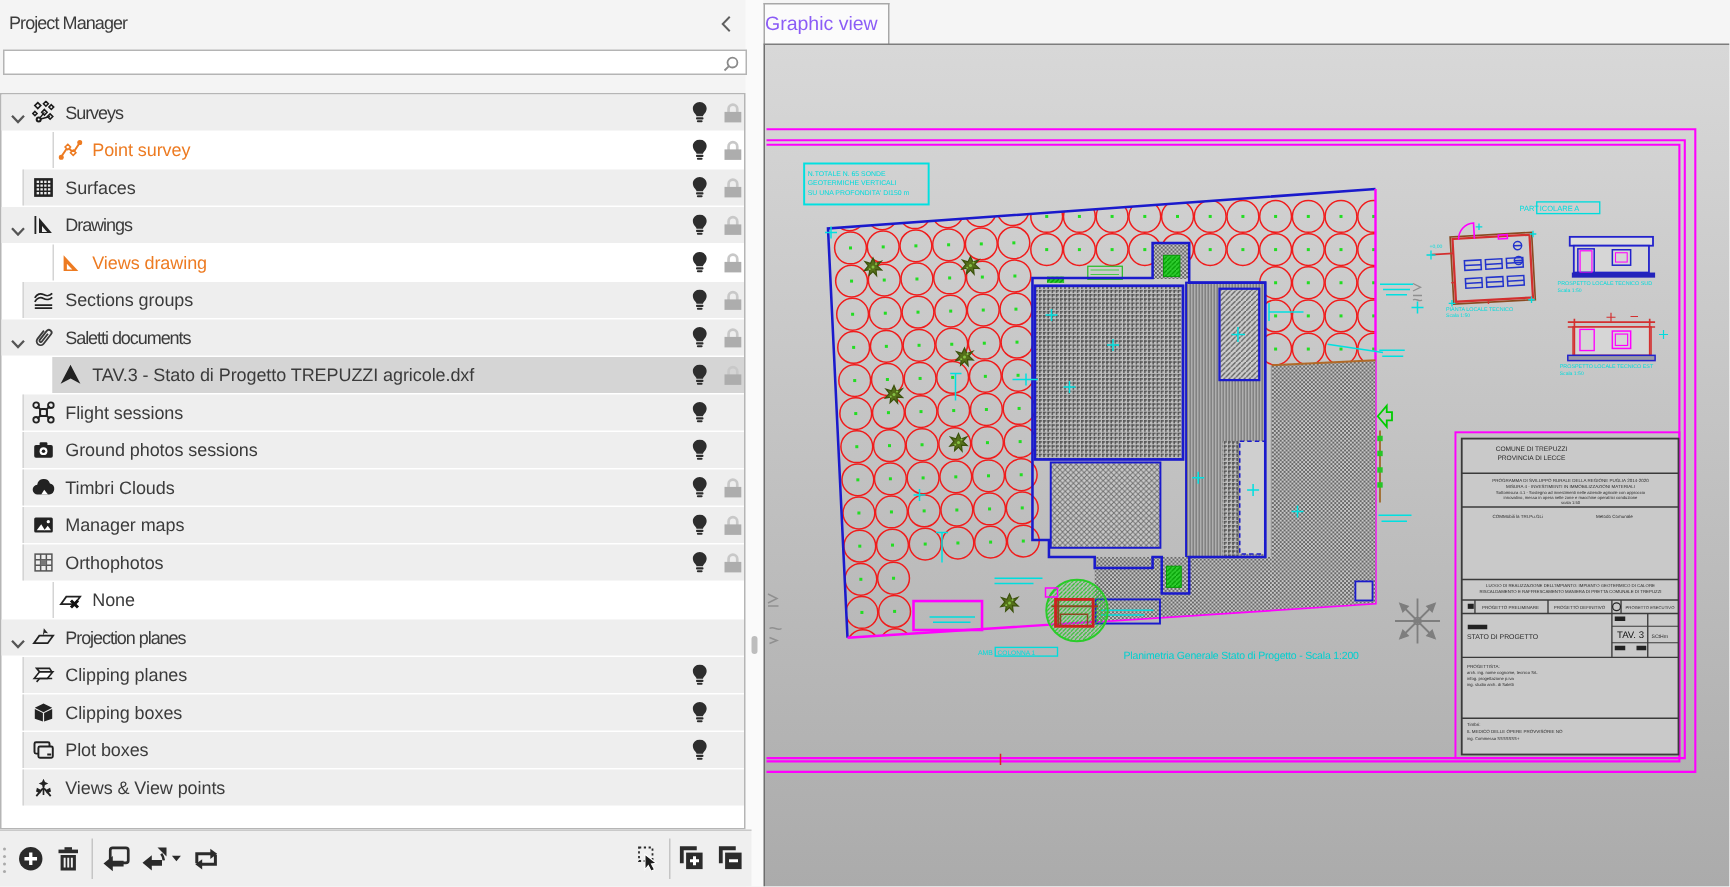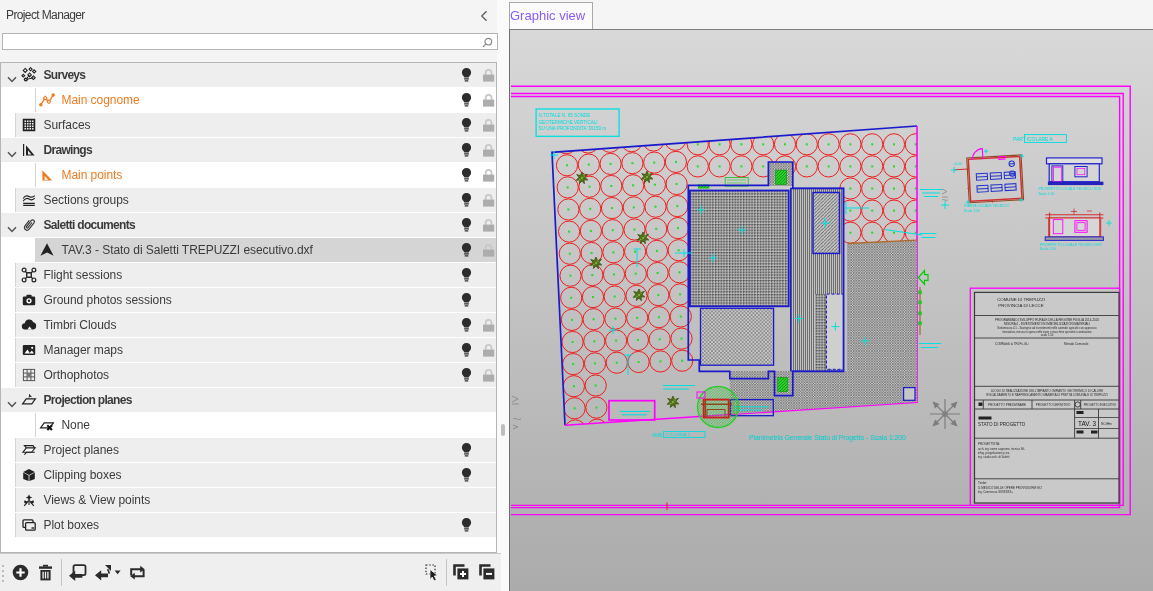--- a/index.html
+++ b/index.html
@@ -13,21 +13,21 @@
 .row{position:relative;height:25px;font-size:12px;color:#3b3b3b}
 .row .fill{position:absolute;left:0;top:0;right:0;height:24px;background:#eeeeee}
 .row.plain .fill{left:14px;border-left:1px solid #d4d4d4}
 .row.child .fill{left:34px;border-left:1px solid #d4d4d4;background:#fff}
 .row.child.sel .fill{background:#d5d5d5}
 .chev{position:absolute;left:6px;top:9px}
 .ic{position:absolute;left:20px;top:4px}
 .row.child .ic{left:38px}
 .lbl{position:absolute;left:42.5px;top:0;line-height:24px;white-space:nowrap;letter-spacing:-0.05px}
 .row.child .lbl{left:60.5px}
-.lbl.b{font-weight:bold;letter-spacing:-0.7px}
+.lbl.b{font-weight:normal;letter-spacing:-0.7px}
 .lbl.or{color:#ed7b22}
 .bulb{position:absolute;left:460px;top:5px}
 .lock{position:absolute;left:481px;top:5px}
 #thumb{position:absolute;left:501px;top:424px;width:4px;height:12px;background:#bdbdbd;border-radius:2px}
 #strip{position:absolute;left:497px;top:0;width:12px;height:591px;background:#fafafa}
 #tools{position:absolute;left:0;top:553px;width:501px;height:38px;background:#efefef;border-top:1px solid #c9c9c9}
 #tools .grip{position:absolute;left:1px;top:10px}
 #tools .ti{position:absolute;top:10px}
 #tools .sep{position:absolute;top:5px;width:1px;height:27px;background:#c5c5c5}
 #right{position:absolute;left:509px;top:0;width:644px;height:591px}
@@ -75,21 +75,21 @@
             </svg></span>
         </div>
 <div class="row child">
           <div class="fill"></div>
           <span class="ic"><svg width="16" height="16" viewBox="0 0 16 16">
               <path d="M1.6 12.8 6.2 6 9.8 9.8 14.4 2.8" fill="none" stroke="#ed7b22" stroke-width="1.35"></path>
               <path d="M6.2 4.2 8 6 6.2 7.8 4.4 6Z M9.8 8 11.6 9.8 9.8 11.6 8 9.8Z" fill="#fff" stroke="#ed7b22" stroke-width="1.05"></path>
               <circle cx="1.8" cy="12.8" r="1.7" fill="#ed7b22"></circle>
               <circle cx="14.2" cy="3" r="1.7" fill="#ed7b22"></circle>
             </svg></span>
-          <span class="lbl or">Main cognome</span>
+          <span class="lbl or">Point survey</span>
           <span class="bulb"><svg width="11" height="14" viewBox="0 0 11 14">
               <path d="M5.5 0C2.9 0 .9 2 .9 4.4c0 1.5.7 2.6 1.5 3.5.5.6.9 1 .9 1.6h4.4c0-.6.4-1 .9-1.6.8-.9 1.5-2 1.5-3.5C10.1 2 8.1 0 5.5 0Z" fill="#2d2d2d"></path>
               <rect x="3" y="10.2" width="5" height="1.4" rx=".6" fill="#2d2d2d"></rect>
               <rect x="3.6" y="12.2" width="3.8" height="1.3" rx=".6" fill="#2d2d2d"></rect>
             </svg></span>
           <span class="lock"><svg width="13" height="14" viewBox="0 0 13 14">
               <path d="M3.7 7V4.7a2.9 2.9 0 0 1 5.8 0V7" fill="none" stroke="#c8c8c8" stroke-width="1.8"></path>
               <rect x="1" y="6.6" width="11.2" height="7" fill="#adadad"></rect>
             </svg></span>
         </div>
@@ -130,21 +130,21 @@
               <path d="M3.7 7V4.7a2.9 2.9 0 0 1 5.8 0V7" fill="none" stroke="#c8c8c8" stroke-width="1.8"></path>
               <rect x="1" y="6.6" width="11.2" height="7" fill="#adadad"></rect>
             </svg></span>
         </div>
 <div class="row child">
           <div class="fill"></div>
           <span class="ic"><svg width="16" height="16" viewBox="0 0 16 16">
               <path d="M3.4 3.2 13.2 13.6H3.4Z" fill="#ed7b22"></path>
               <path d="M5.6 8.9 9.2 12.7H5.6Z" fill="#fff"></path>
             </svg></span>
-          <span class="lbl or">Main points</span>
+          <span class="lbl or">Views drawing</span>
           <span class="bulb"><svg width="11" height="14" viewBox="0 0 11 14">
               <path d="M5.5 0C2.9 0 .9 2 .9 4.4c0 1.5.7 2.6 1.5 3.5.5.6.9 1 .9 1.6h4.4c0-.6.4-1 .9-1.6.8-.9 1.5-2 1.5-3.5C10.1 2 8.1 0 5.5 0Z" fill="#2d2d2d"></path>
               <rect x="3" y="10.2" width="5" height="1.4" rx=".6" fill="#2d2d2d"></rect>
               <rect x="3.6" y="12.2" width="3.8" height="1.3" rx=".6" fill="#2d2d2d"></rect>
             </svg></span>
           <span class="lock"><svg width="13" height="14" viewBox="0 0 13 14">
               <path d="M3.7 7V4.7a2.9 2.9 0 0 1 5.8 0V7" fill="none" stroke="#c8c8c8" stroke-width="1.8"></path>
               <rect x="1" y="6.6" width="11.2" height="7" fill="#adadad"></rect>
             </svg></span>
         </div>
@@ -185,21 +185,21 @@
           <span class="lock"><svg width="13" height="14" viewBox="0 0 13 14">
               <path d="M3.7 7V4.7a2.9 2.9 0 0 1 5.8 0V7" fill="none" stroke="#c8c8c8" stroke-width="1.8"></path>
               <rect x="1" y="6.6" width="11.2" height="7" fill="#adadad"></rect>
             </svg></span>
         </div>
 <div class="row child sel">
           <div class="fill"></div>
           <span class="ic"><svg width="16" height="16" viewBox="0 0 16 16">
               <path d="M8 1.2 14.6 13.8 8.1 10.4 1.4 13.8Z" fill="#222"></path>
             </svg></span>
-          <span class="lbl">TAV.3 - Stato di Saletti TREPUZZI esecutivo.dxf</span>
+          <span class="lbl">TAV.3 - Stato di Progetto TREPUZZI agricole.dxf</span>
           <span class="bulb"><svg width="11" height="14" viewBox="0 0 11 14">
               <path d="M5.5 0C2.9 0 .9 2 .9 4.4c0 1.5.7 2.6 1.5 3.5.5.6.9 1 .9 1.6h4.4c0-.6.4-1 .9-1.6.8-.9 1.5-2 1.5-3.5C10.1 2 8.1 0 5.5 0Z" fill="#2d2d2d"></path>
               <rect x="3" y="10.2" width="5" height="1.4" rx=".6" fill="#2d2d2d"></rect>
               <rect x="3.6" y="12.2" width="3.8" height="1.3" rx=".6" fill="#2d2d2d"></rect>
             </svg></span>
           <span class="lock"><svg width="13" height="14" viewBox="0 0 13 14">
               <path d="M3.7 7V4.7a2.9 2.9 0 0 1 5.8 0V7" fill="none" stroke="#c8c8c8" stroke-width="1.8"></path>
               <rect x="1" y="6.6" width="11.2" height="7" fill="#adadad"></rect>
             </svg></span>
         </div>
@@ -282,91 +282,91 @@
           <span class="bulb"><svg width="11" height="14" viewBox="0 0 11 14">
               <path d="M5.5 0C2.9 0 .9 2 .9 4.4c0 1.5.7 2.6 1.5 3.5.5.6.9 1 .9 1.6h4.4c0-.6.4-1 .9-1.6.8-.9 1.5-2 1.5-3.5C10.1 2 8.1 0 5.5 0Z" fill="#2d2d2d"></path>
               <rect x="3" y="10.2" width="5" height="1.4" rx=".6" fill="#2d2d2d"></rect>
               <rect x="3.6" y="12.2" width="3.8" height="1.3" rx=".6" fill="#2d2d2d"></rect>
             </svg></span>
           <span class="lock"><svg width="13" height="14" viewBox="0 0 13 14">
               <path d="M3.7 7V4.7a2.9 2.9 0 0 1 5.8 0V7" fill="none" stroke="#c8c8c8" stroke-width="1.8"></path>
               <rect x="1" y="6.6" width="11.2" height="7" fill="#adadad"></rect>
             </svg></span>
         </div>
+<div class="row child">
+          <div class="fill"></div>
+          <span class="ic"><svg width="16" height="16" viewBox="0 0 16 16">
+              <path d="M1.6 10.8 5.2 5.8h9.2l-3.6 5Z" fill="none" stroke="#222" stroke-width="1.2"></path>
+              <path d="M8.3 8.3 13 13M13 8.3 8.3 13" stroke="#111" stroke-width="2"></path>
+            </svg></span>
+          <span class="lbl">None</span>
+        </div>
 <div class="row grp">
           <div class="fill"></div>
           <span class="chev"><svg width="10" height="7" viewBox="0 0 10 7">
               <path d="M1 1.2 5 5.4 9 1.2" fill="none" stroke="#555" stroke-width="1.5"></path>
             </svg></span>
           <span class="ic"><svg width="16" height="16" viewBox="0 0 16 16">
               <path d="M1.6 11.8 5.2 6.8h9.2l-3.6 5Z" fill="none" stroke="#222" stroke-width="1.2"></path>
               <path d="M8.2 1.8l2.8 3.4-2.3-.4-1.1 2Z" fill="#222"></path>
             </svg></span>
           <span class="lbl b">Projection planes</span>
-        </div>
-<div class="row child">
-          <div class="fill"></div>
-          <span class="ic"><svg width="16" height="16" viewBox="0 0 16 16">
-              <path d="M1.6 10.8 5.2 5.8h9.2l-3.6 5Z" fill="none" stroke="#222" stroke-width="1.2"></path>
-              <path d="M8.3 8.3 13 13M13 8.3 8.3 13" stroke="#111" stroke-width="2"></path>
-            </svg></span>
-          <span class="lbl">None</span>
         </div>
 <div class="row plain">
           <div class="fill"></div>
           <span class="ic"><svg width="16" height="16" viewBox="0 0 16 16">
               <path d="M1.8 10.3 5.4 5.9h8.8l-3.6 4.4Z" fill="#fff" stroke="#222" stroke-width="1.1"></path>
               <path d="M3.4 12.6l2-2.3h8.4" fill="none" stroke="#222" stroke-width="1.1"></path>
               <path d="M5.4 5.9 3.4 3.6h8.6l1.6 2.3" fill="none" stroke="#222" stroke-width="1.1"></path>
             </svg></span>
-          <span class="lbl">Project planes</span>
+          <span class="lbl">Clipping planes</span>
           <span class="bulb"><svg width="11" height="14" viewBox="0 0 11 14">
               <path d="M5.5 0C2.9 0 .9 2 .9 4.4c0 1.5.7 2.6 1.5 3.5.5.6.9 1 .9 1.6h4.4c0-.6.4-1 .9-1.6.8-.9 1.5-2 1.5-3.5C10.1 2 8.1 0 5.5 0Z" fill="#2d2d2d"></path>
               <rect x="3" y="10.2" width="5" height="1.4" rx=".6" fill="#2d2d2d"></rect>
               <rect x="3.6" y="12.2" width="3.8" height="1.3" rx=".6" fill="#2d2d2d"></rect>
             </svg></span>
         </div>
 <div class="row plain">
           <div class="fill"></div>
           <span class="ic"><svg width="16" height="16" viewBox="0 0 16 16">
               <path d="M2.2 4.9 8 2l5.8 2.9-5.8 3Z" fill="#222"></path>
               <path d="M2.2 5.6v6.5L7.6 14V8.4Z" fill="#222"></path>
               <path d="M13.8 5.6v6.5L8.4 14V8.4Z" fill="#222"></path>
             </svg></span>
           <span class="lbl">Clipping boxes</span>
+          <span class="bulb"><svg width="11" height="14" viewBox="0 0 11 14">
+              <path d="M5.5 0C2.9 0 .9 2 .9 4.4c0 1.5.7 2.6 1.5 3.5.5.6.9 1 .9 1.6h4.4c0-.6.4-1 .9-1.6.8-.9 1.5-2 1.5-3.5C10.1 2 8.1 0 5.5 0Z" fill="#2d2d2d"></path>
+              <rect x="3" y="10.2" width="5" height="1.4" rx=".6" fill="#2d2d2d"></rect>
+              <rect x="3.6" y="12.2" width="3.8" height="1.3" rx=".6" fill="#2d2d2d"></rect>
+            </svg></span>
+        </div>
+<div class="row plain">
+          <div class="fill"></div>
+          <span class="ic"><svg width="16" height="16" viewBox="0 0 16 16">
+              <rect x="2" y="2.8" width="10" height="7.6" rx="1" fill="none" stroke="#222" stroke-width="1.3"></rect>
+              <rect x="4.6" y="5.6" width="9.6" height="7.6" rx="1" fill="#efefef" stroke="#222" stroke-width="1.3"></rect>
+              <path d="M10.5 11h2.6" stroke="#222" stroke-width="1.4"></path>
+            </svg></span>
+          <span class="lbl">Plot boxes</span>
           <span class="bulb"><svg width="11" height="14" viewBox="0 0 11 14">
               <path d="M5.5 0C2.9 0 .9 2 .9 4.4c0 1.5.7 2.6 1.5 3.5.5.6.9 1 .9 1.6h4.4c0-.6.4-1 .9-1.6.8-.9 1.5-2 1.5-3.5C10.1 2 8.1 0 5.5 0Z" fill="#2d2d2d"></path>
               <rect x="3" y="10.2" width="5" height="1.4" rx=".6" fill="#2d2d2d"></rect>
               <rect x="3.6" y="12.2" width="3.8" height="1.3" rx=".6" fill="#2d2d2d"></rect>
             </svg></span>
         </div>
 <div class="row plain">
           <div class="fill"></div>
           <span class="ic"><svg width="16" height="16" viewBox="0 0 16 16">
               <path d="M8 2.2 9 4.4 11.2 5.4 9 6.4 8 8.6 7 6.4 4.8 5.4 7 4.4Z" fill="#222"></path>
               <path d="M8 7v6" stroke="#222" stroke-width="1.1"></path>
               <path d="M7.6 8.6 3.2 13.8M8.4 8.6l4.4 5.2" stroke="#222" stroke-width="1.2"></path>
               <path d="M3.6 8.2 6.4 9.6 5.8 12 3 10.6Z" fill="#222"></path>
               <path d="M12.4 8.2 9.6 9.6l.6 2.4 2.8-1.4Z" fill="#222"></path>
             </svg></span>
           <span class="lbl">Views &amp; View points</span>
-        </div>
-<div class="row plain">
-          <div class="fill"></div>
-          <span class="ic"><svg width="16" height="16" viewBox="0 0 16 16">
-              <rect x="2" y="2.8" width="10" height="7.6" rx="1" fill="none" stroke="#222" stroke-width="1.3"></rect>
-              <rect x="4.6" y="5.6" width="9.6" height="7.6" rx="1" fill="#efefef" stroke="#222" stroke-width="1.3"></rect>
-              <path d="M10.5 11h2.6" stroke="#222" stroke-width="1.4"></path>
-            </svg></span>
-          <span class="lbl">Plot boxes</span>
-          <span class="bulb"><svg width="11" height="14" viewBox="0 0 11 14">
-              <path d="M5.5 0C2.9 0 .9 2 .9 4.4c0 1.5.7 2.6 1.5 3.5.5.6.9 1 .9 1.6h4.4c0-.6.4-1 .9-1.6.8-.9 1.5-2 1.5-3.5C10.1 2 8.1 0 5.5 0Z" fill="#2d2d2d"></path>
-              <rect x="3" y="10.2" width="5" height="1.4" rx=".6" fill="#2d2d2d"></rect>
-              <rect x="3.6" y="12.2" width="3.8" height="1.3" rx=".6" fill="#2d2d2d"></rect>
-            </svg></span>
         </div>
   </div>
   <div id="thumb"></div>
   <div id="tools">
 
 <svg class="grip" width="6" height="20" viewBox="0 0 6 20">
           <circle cx="2" cy="2" r="1" fill="#aaa"></circle>
           <circle cx="2" cy="7" r="1" fill="#aaa"></circle>
           <circle cx="2" cy="12" r="1" fill="#aaa"></circle>
           <circle cx="2" cy="17" r="1" fill="#aaa"></circle>

